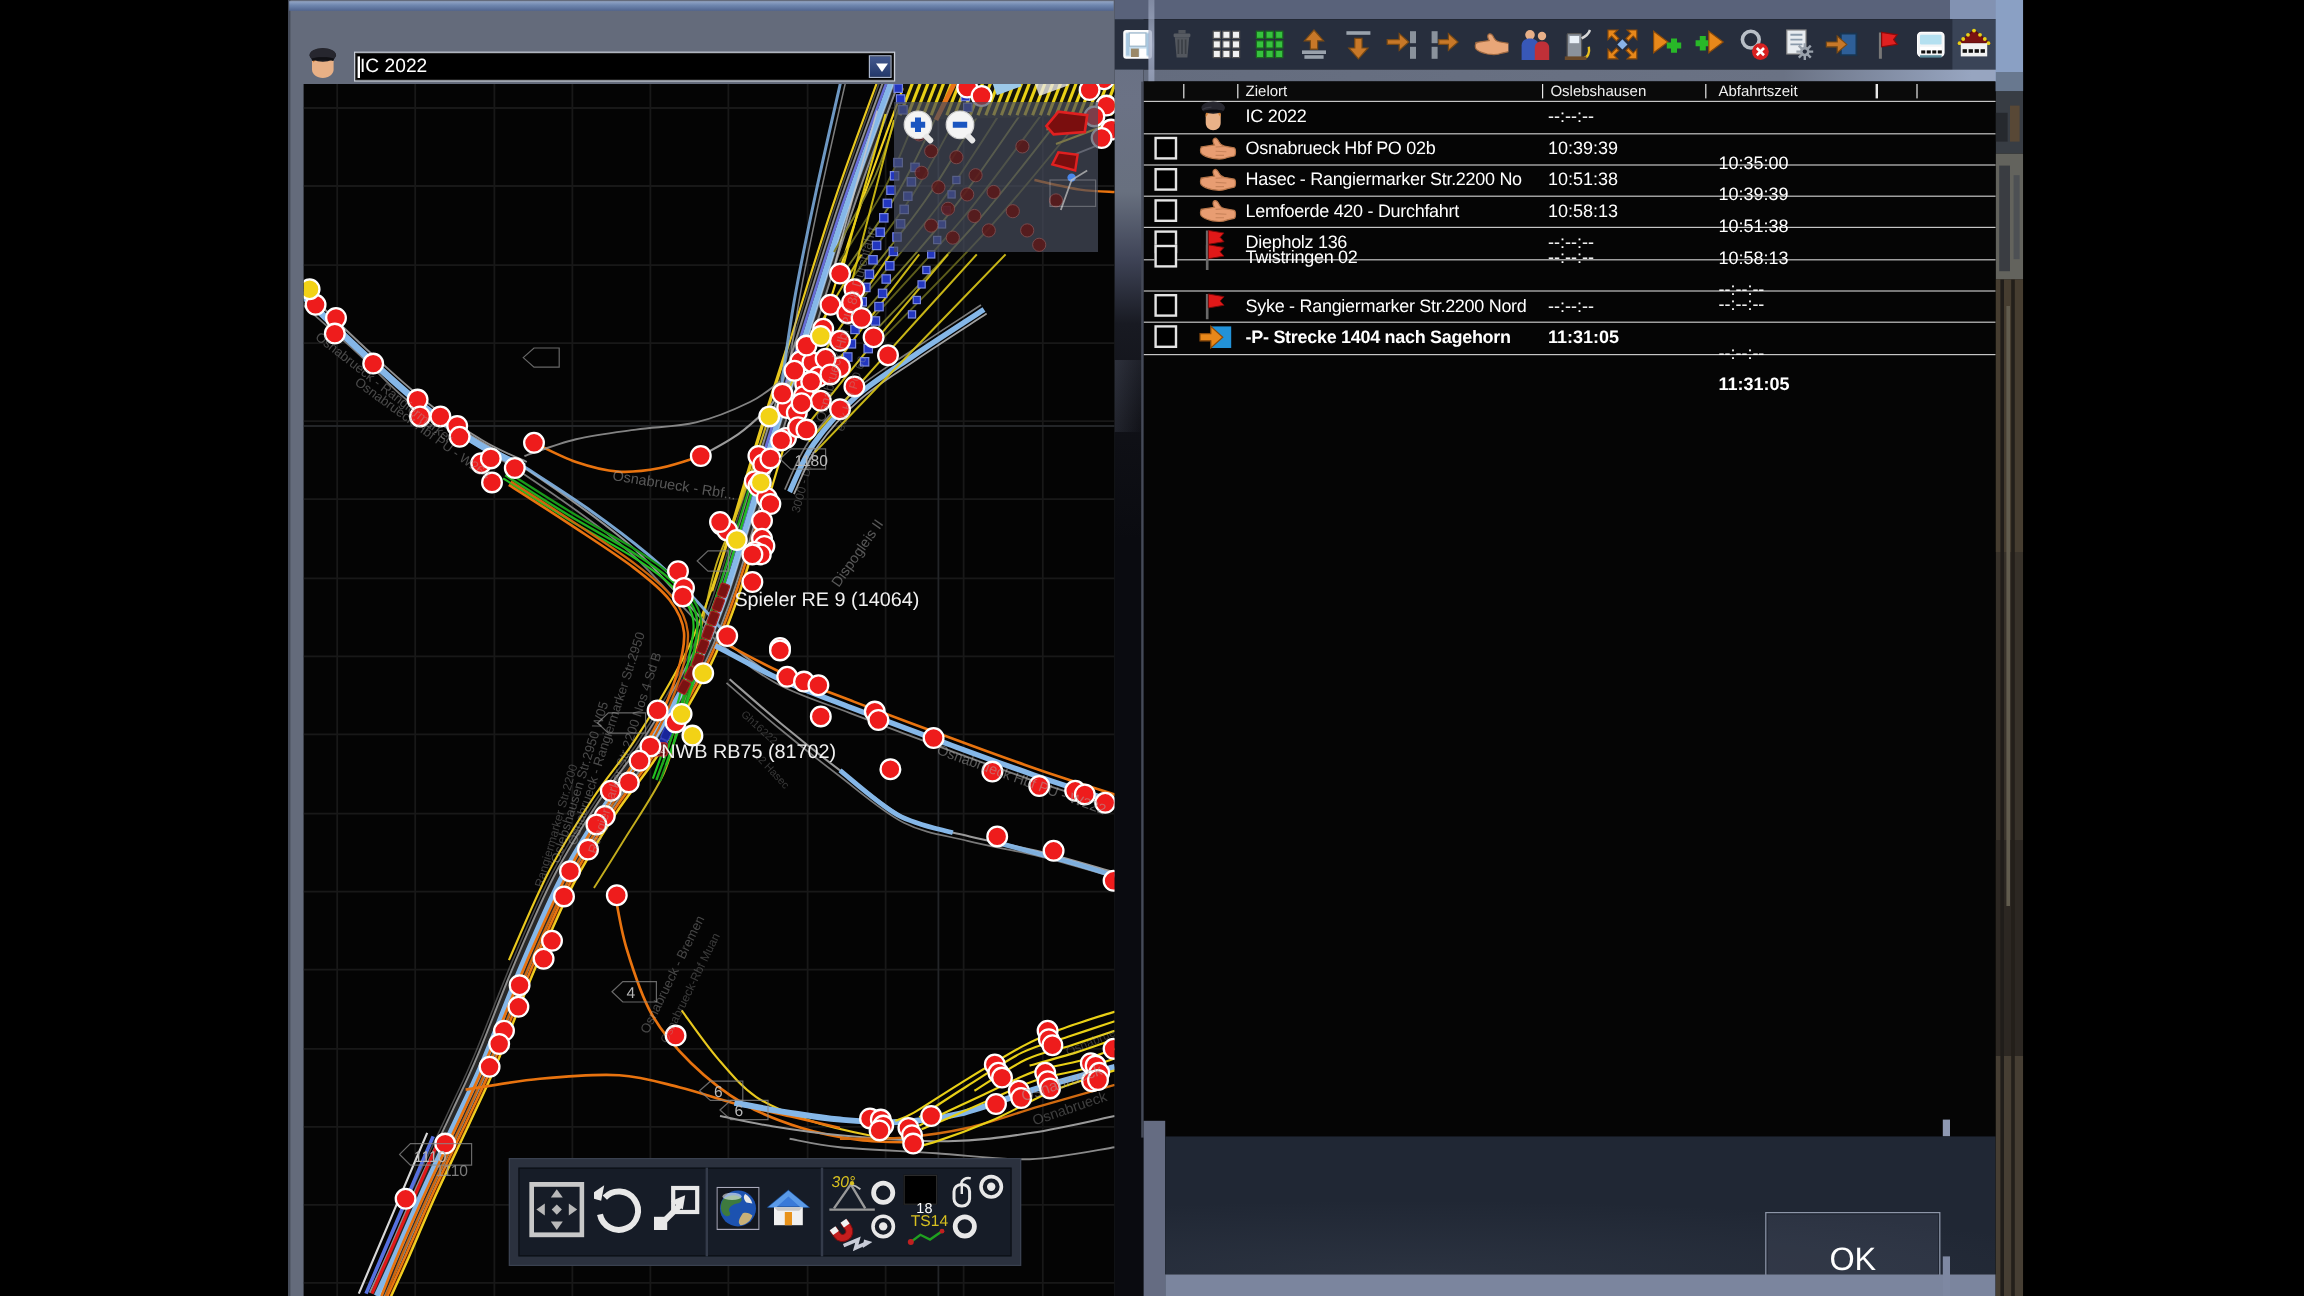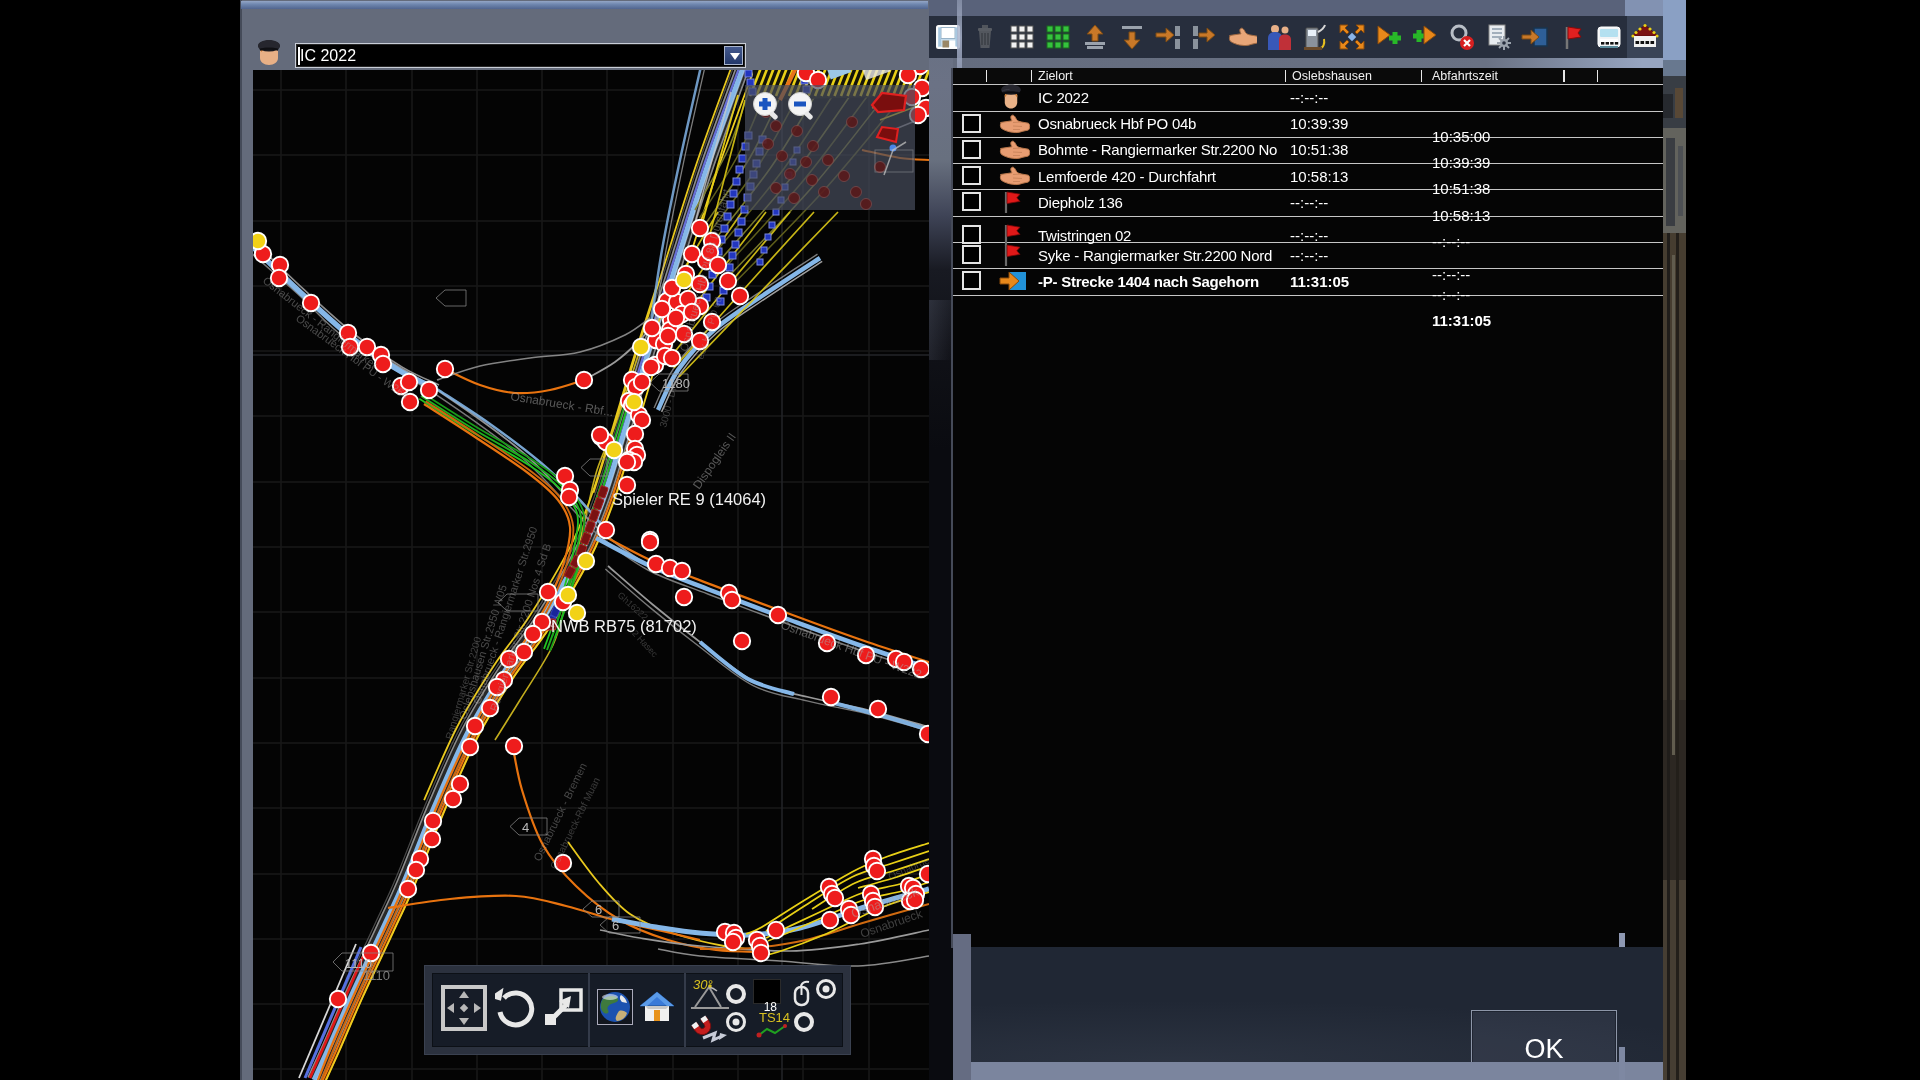--- a/index.html
+++ b/index.html
@@ -751,33 +751,33 @@
         <div class="rt2">10:35:00</div>
       </div>
       <div class="trow" style="top:42.5px;">
         <div class="cb"></div>
         <div class="ricon">
           <svg width="32" height="22" viewBox="0 0 32 22">
             <path d="M1.5,9.5 L13,7.8 C12,6.2 11,3.4 12.8,2.4 c1.8,-1 3.4,1.4 4.2,3.2 c0.8,1.8 2.2,2.6 4.2,3.2 l8.2,1.4 c1.6,0.4 1.6,6.4 0,6.8 l-5.5,1.2 c-2,0.8 -4.5,1.4 -7,1.4 l-5.4,-0.6 c-3,-0.6 -8.2,-2.4 -9.5,-4.2 c-0.9,-1.4 -0.9,-4.6 0.5,-5.1 z" fill="#e89d72" stroke="#b8764a" stroke-width="1"></path>
             <path d="M14,9.5 l8,-0.5 M14,13 l9,0.5 M14,16.5 l7,0" stroke="#c8835a" stroke-width="0.9" fill="none"></path>
           </svg>
         </div>
-        <div class="rname">Osnabrueck Hbf PO 04b</div>
+        <div class="rname">Osnabrueck Hbf PO 02b</div>
         <div class="rt1">10:39:39</div>
         <div class="rt2">10:39:39</div>
       </div>
       <div class="trow" style="top:68.8px;">
         <div class="cb"></div>
         <div class="ricon">
           <svg width="32" height="22" viewBox="0 0 32 22">
             <path d="M1.5,9.5 L13,7.8 C12,6.2 11,3.4 12.8,2.4 c1.8,-1 3.4,1.4 4.2,3.2 c0.8,1.8 2.2,2.6 4.2,3.2 l8.2,1.4 c1.6,0.4 1.6,6.4 0,6.8 l-5.5,1.2 c-2,0.8 -4.5,1.4 -7,1.4 l-5.4,-0.6 c-3,-0.6 -8.2,-2.4 -9.5,-4.2 c-0.9,-1.4 -0.9,-4.6 0.5,-5.1 z" fill="#e89d72" stroke="#b8764a" stroke-width="1"></path>
             <path d="M14,9.5 l8,-0.5 M14,13 l9,0.5 M14,16.5 l7,0" stroke="#c8835a" stroke-width="0.9" fill="none"></path>
           </svg>
         </div>
-        <div class="rname">Bohmte - Rangiermarker Str.2200 No</div>
+        <div class="rname">Hasec - Rangiermarker Str.2200 No</div>
         <div class="rt1">10:51:38</div>
         <div class="rt2">10:51:38</div>
       </div>
       <div class="trow" style="top:95.1px;">
         <div class="cb"></div>
         <div class="ricon">
           <svg width="32" height="22" viewBox="0 0 32 22">
             <path d="M1.5,9.5 L13,7.8 C12,6.2 11,3.4 12.8,2.4 c1.8,-1 3.4,1.4 4.2,3.2 c0.8,1.8 2.2,2.6 4.2,3.2 l8.2,1.4 c1.6,0.4 1.6,6.4 0,6.8 l-5.5,1.2 c-2,0.8 -4.5,1.4 -7,1.4 l-5.4,-0.6 c-3,-0.6 -8.2,-2.4 -9.5,-4.2 c-0.9,-1.4 -0.9,-4.6 0.5,-5.1 z" fill="#e89d72" stroke="#b8764a" stroke-width="1"></path>
             <path d="M14,9.5 l8,-0.5 M14,13 l9,0.5 M14,16.5 l7,0" stroke="#c8835a" stroke-width="0.9" fill="none"></path>
           </svg>
@@ -791,21 +791,21 @@
         <div class="ricon">
           <svg width="24" height="26" viewBox="0 0 24 26">
             <line x1="7" y1="3" x2="7" y2="24" stroke="#6a6a6a" stroke-width="2.2"></line>
             <path d="M8,3 l13,2.2 -3.2,3.6 3.2,3.6 -13,2.2 Z" fill="#e01818" stroke="#7a0808" stroke-width="0.8"></path>
           </svg>
         </div>
         <div class="rname">Diepholz 136</div>
         <div class="rt1">--:--:--</div>
         <div class="rt2">--:--:--</div>
       </div>
-      <div class="trow" style="top:154px;">
+      <div class="trow" style="top:133px;">
         <div class="cb"></div>
         <div class="ricon">
           <svg width="24" height="26" viewBox="0 0 24 26">
             <line x1="7" y1="3" x2="7" y2="24" stroke="#6a6a6a" stroke-width="2.2"></line>
             <path d="M8,3 l13,2.2 -3.2,3.6 3.2,3.6 -13,2.2 Z" fill="#e01818" stroke="#7a0808" stroke-width="0.8"></path>
           </svg>
         </div>
         <div class="rname">Twistringen 02</div>
         <div class="rt1">--:--:--</div>
         <div class="rt2">--:--:--</div>

